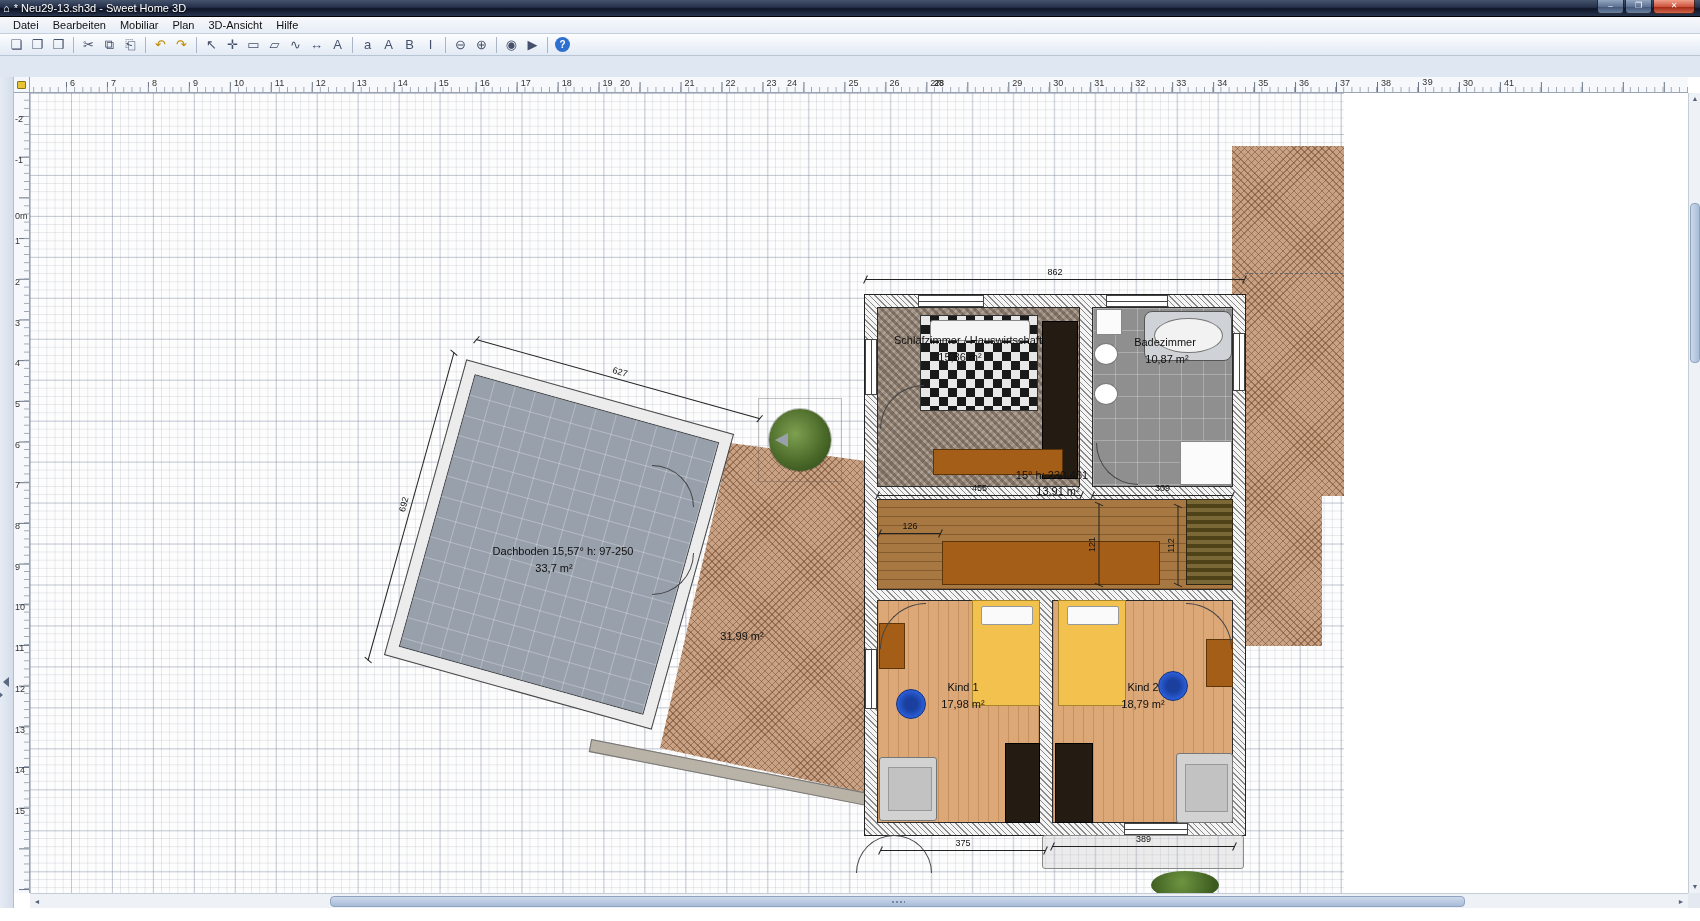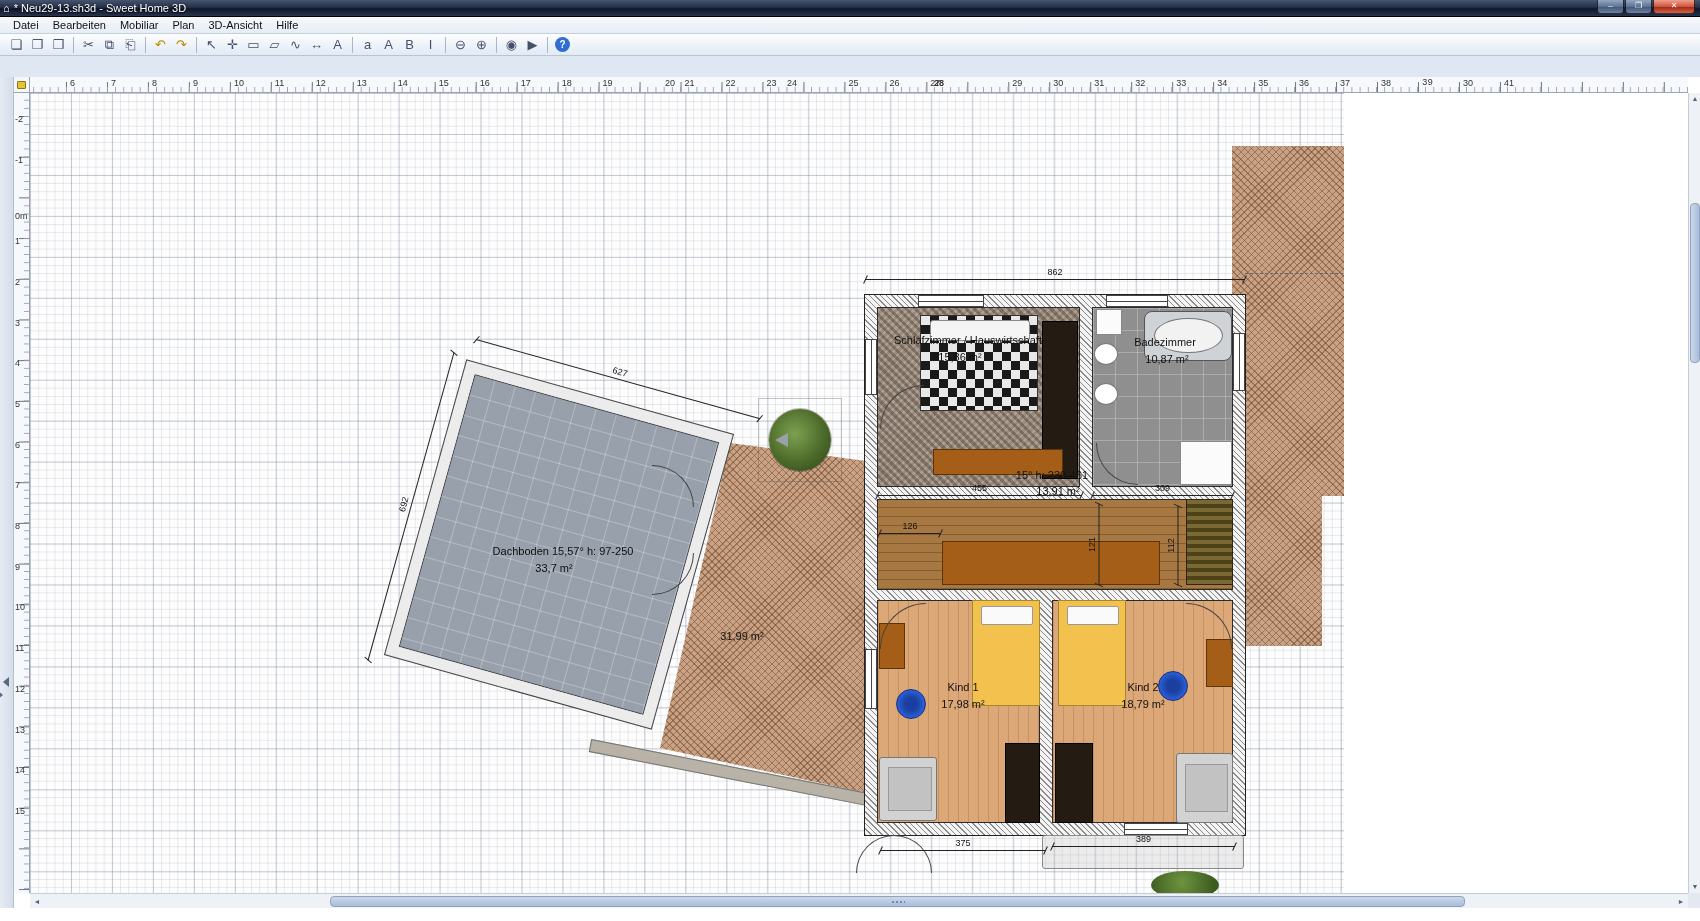--- a/index.html
+++ b/index.html
@@ -227,21 +227,21 @@
         <span class="ruler-num" style="left: 203.88px;">10</span>
         <span class="ruler-num" style="left: 244.85px;">11</span>
         <span class="ruler-num" style="left: 285.82px;">12</span>
         <span class="ruler-num" style="left: 326.79px;">13</span>
         <span class="ruler-num" style="left: 367.76px;">14</span>
         <span class="ruler-num" style="left: 408.73px;">15</span>
         <span class="ruler-num" style="left: 449.7px;">16</span>
         <span class="ruler-num" style="left: 490.67px;">17</span>
         <span class="ruler-num" style="left: 531.64px;">18</span>
         <span class="ruler-num" style="left: 572.61px;">19</span>
-        <span class="ruler-num" style="left: 635px;">20</span>
+        <span class="ruler-num" style="left: 590px;">20</span>
         <span class="ruler-num" style="left: 654.55px;">21</span>
         <span class="ruler-num" style="left: 695.52px;">22</span>
         <span class="ruler-num" style="left: 736.49px;">23</span>
         <span class="ruler-num" style="left: 757px;">24</span>
         <span class="ruler-num" style="left: 818.43px;">25</span>
         <span class="ruler-num" style="left: 859.4px;">26</span>
         <span class="ruler-num" style="left: 900.37px;">27</span>
         <span class="ruler-num" style="left: 904px; font-weight: bold;">28</span>
         <span class="ruler-num" style="left: 982.31px;">29</span>
         <span class="ruler-num" style="left: 1023.28px;">30</span>

